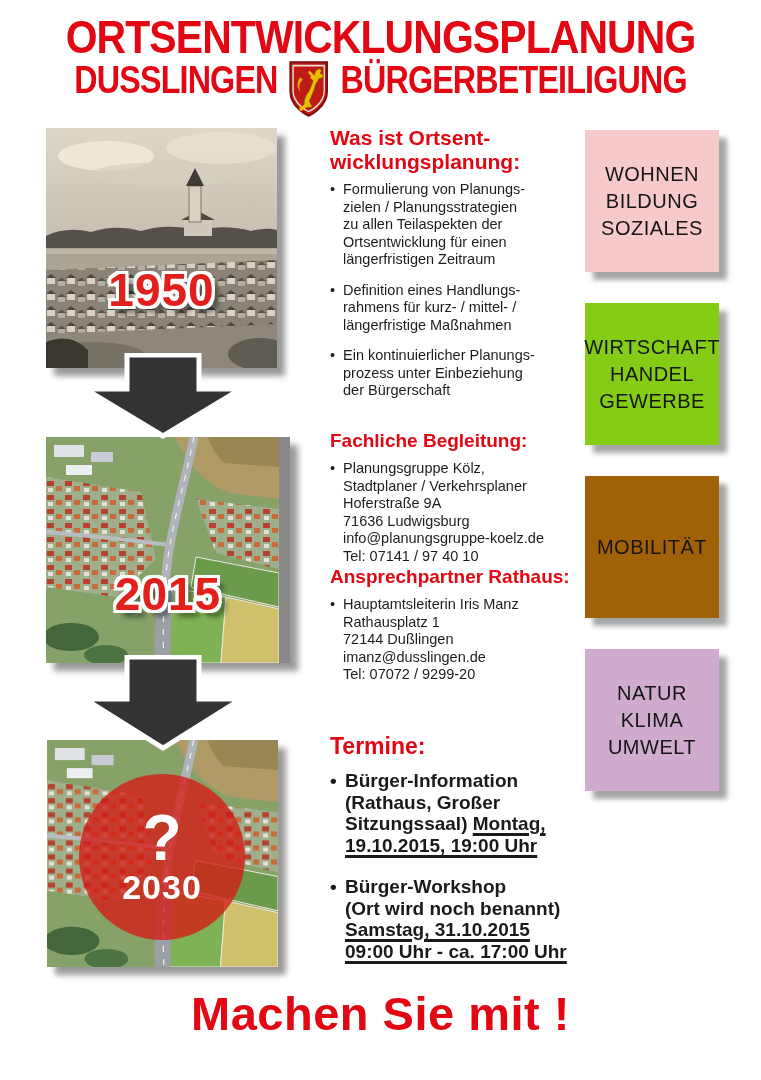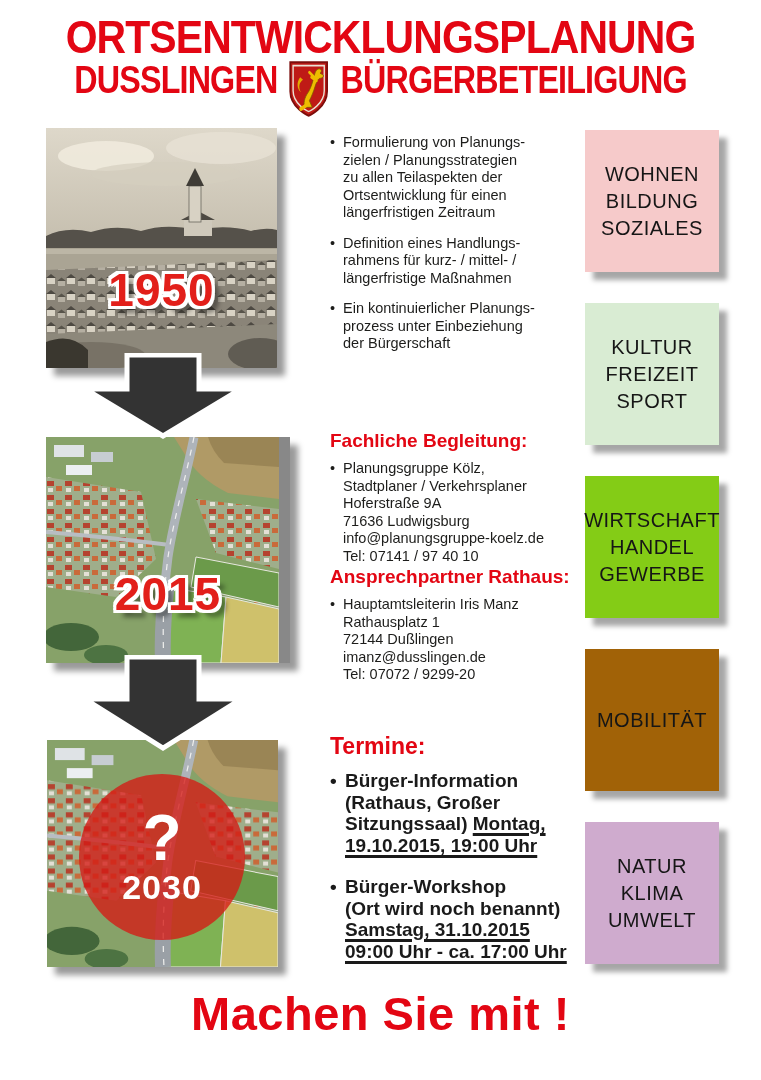--- a/index.html
+++ b/index.html
@@ -195,20 +195,22 @@
     <svg width="231" height="227" viewBox="0 0 233 226" preserveAspectRatio="none">
       <use href="#scene2015"></use>
     </svg>
     <div class="q-circle">
       <span class="q-mark">?</span>
       <span class="q-year">2030</span>
     </div>
   </figure>
 
   <section class="sec sec-what">
+    <h2>Was ist Ortsent-
+wicklungsplanung:</h2>
     <ul class="blist">
       <li>
           <span class="dot">•</span>
           <span class="txt">Formulierung von Planungs-
 zielen / Planungsstrategien
 zu allen Teilaspekten der
 Ortsentwicklung für einen
 längerfristigen Zeitraum</span>
         </li>
       <li>
@@ -270,23 +272,20 @@
 (Ort wird noch benannt)
 </span><span class="u">Samstag, 31.10.2015
 09:00 Uhr - ca. 17:00 Uhr</span></p>
     </div>
   </section>
 
   <aside class="topics">
     <div class="topic" style="background: rgb(246, 202, 202);"><span>WOHNEN
 BILDUNG
 SOZIALES</span></div>
-    <div class="topic" style="background: rgb(217, 236, 211);"><span>KULTUR
-FREIZEIT
-SPORT</span></div>
     <div class="topic" style="background: #84cc16;"><span>WIRTSCHAFT
 HANDEL
 GEWERBE</span></div>
     <div class="topic" style="background: #a16207;"><span>MOBILITÄT</span></div>
     <div class="topic" style="background: rgb(207, 171, 206);"><span>NATUR
 KLIMA
 UMWELT</span></div>
   </aside>
 
   <div class="cta">Machen Sie mit !</div>

